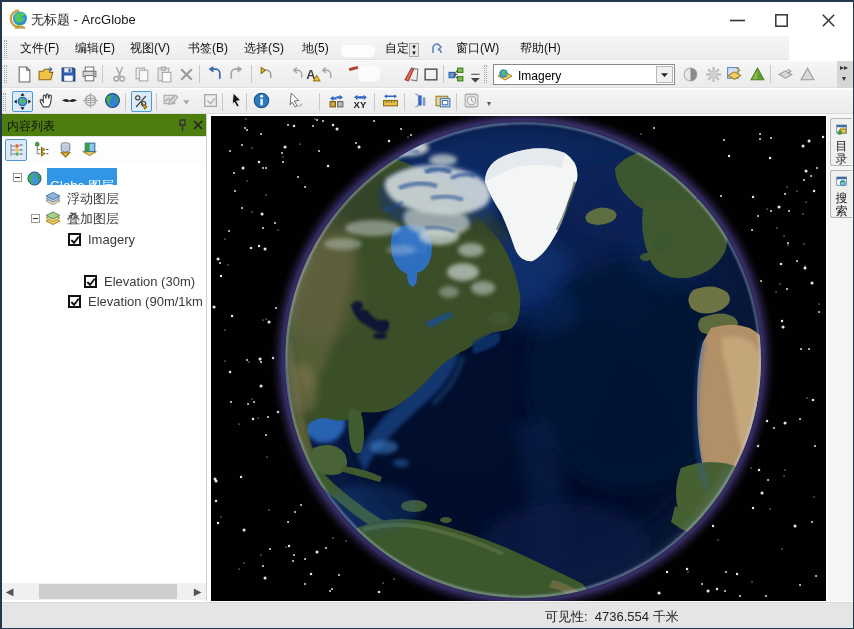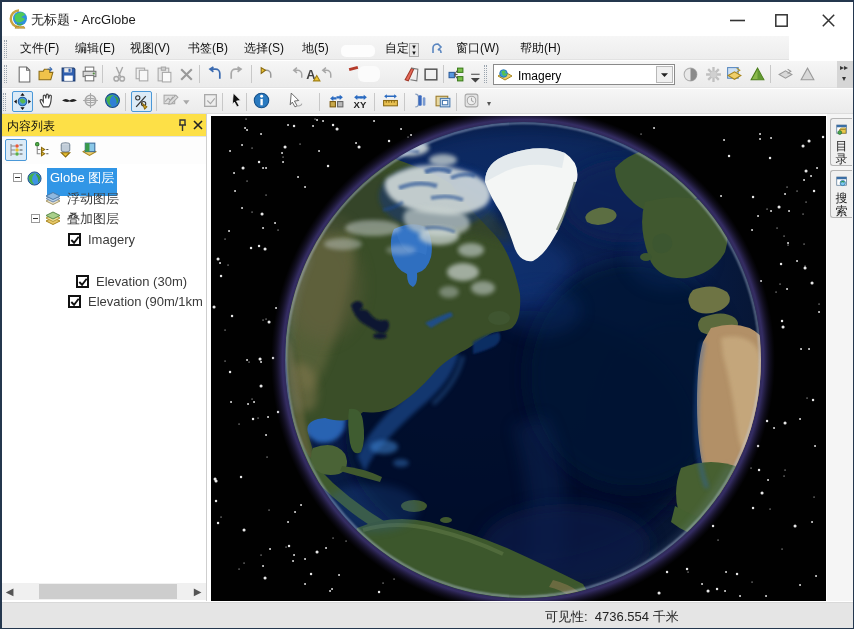--- a/index.html
+++ b/index.html
@@ -13,21 +13,21 @@
 .grip{width:3px;border-left:1px dotted #9aa4ae;border-right:1px dotted #9aa4ae;height:18px;position:absolute;top:4px}
 .sep{position:absolute;top:4px;width:1px;height:18px;background:#c8c8c8}
 .ico{position:absolute;top:5px;width:17px;height:17px}
 .ico svg{width:100%;height:100%}
 .sel{border:1px solid #4a98d8;background:#dcebf7;border-radius:2px}
 #combo{position:absolute;left:492px;top:3px;width:182px;height:21px;background:#fff;border:1px solid #8a8a8a;font-size:12px}
 #combo .ci{position:absolute;left:3px;top:2px;width:16px;height:16px}
 #combo .ct{position:absolute;left:24px;top:4px;color:#000}
 #combo .cb{position:absolute;right:1px;top:1px;width:17px;height:17px;background:#f0f0f0;border:1px solid #b8b8b8;text-align:center}
 #panel{position:absolute;left:1px;top:114px;width:206px;height:487px;background:#fff;border-right:1px solid #cfcfcf}
-#phead{position:absolute;left:0;top:0;width:100%;height:23px;background:#fde047;border-bottom:1px solid #e0e4e8;font-size:12px;color:#111}
+#phead{position:absolute;left:0;top:0;width:100%;height:23px;background:#4d7c0f;border-bottom:1px solid #e0e4e8;font-size:12px;color:#111}
 #ptool{position:absolute;left:0;top:23px;width:100%;height:27px;background:#fdfdfd}
 #ptree{position:absolute;left:0;top:50px;width:100%;height:419px;background:#fff;font-size:13px;color:#3a3a3a}
 .trow{position:absolute;height:20px;line-height:20px;white-space:nowrap}
 .expbox{position:absolute;width:9px;height:9px;border:1px solid #9a9a9a;background:#fff;top:5px}
 .expbox:before{content:"";position:absolute;left:1px;top:3px;width:5px;height:1px;background:#333}
 .cbx{position:absolute;top:3px;width:13px;height:13px;border:2px solid #111;background:#fff}
 .cbx svg{position:absolute;left:-1px;top:-1px;width:12px;height:12px}
 #pscroll{position:absolute;left:0;bottom:1px;width:205px;height:17px;background:#f0f0f0}
 #pscroll .arr{position:absolute;top:0;width:17px;height:17px;font-size:10px;color:#555;text-align:center;line-height:17px}
 #pscroll .thumb{position:absolute;left:38px;top:1px;width:138px;height:15px;background:#cdcdcd}
@@ -328,21 +328,21 @@
         </svg></span>
   </div>
   <div id="ptree">
   <div class="trow" style="left:0;top:4px;width:206px">
         <span class="expbox" style="left:12px"></span>
         <svg style="position:absolute;left:26px;top:3px" width="15" height="15" viewBox="0 0 16 16">
           <circle cx="8" cy="8" r="7" fill="#3f94e4" stroke="#1a4a80"></circle>
           <path d="M2.5 5q3-3 7-2.5Q6 4 5.5 8T8 14.5q-4-.5-5.5-4.5T2.5 5z" fill="#46b14c"></path>
           <path d="M9.5 3q4 1 4.5 4t-2 5.5Q12.5 8.5 11 6.5T9.5 3z" fill="#3b9d42"></path>
         </svg>
-        <span style="position:absolute;left:46px;top:0;background:#3196e6;color:#fff;padding:0 3px;height:28px">Globe 图层</span>
+        <span style="position:absolute;left:46px;top:0;background:#3196e6;color:#fff;padding:8px 3px;height:17px">Globe 图层</span>
       </div>
       <div class="trow" style="left:0;top:25px;width:206px">
         <svg style="position:absolute;left:44px;top:2px" width="16" height="16" viewBox="0 0 16 16">
           <path d="M1 10l7-3.5 7 3.5-7 3.5z" fill="#e8dfc8" stroke="#a89a6a"></path>
           <path d="M1 7.5L8 4l7 3.5L8 11z" fill="#b8cfe8" stroke="#6a8ab0"></path>
           <path d="M1 5L8 1.5 15 5 8 8.5z" fill="#8fb8df" stroke="#4a7aa8"></path>
         </svg>
         <span style="position:absolute;left:66px">浮动图层</span>
       </div>
       <div class="trow" style="left:0;top:45px;width:166px">
@@ -355,21 +355,21 @@
         <span style="position:absolute;left:66px">叠加图层</span>
       </div>
       <div class="trow" style="left:0;top:66px;width:206px">
         <span class="cbx" style="left:67px">
           <svg viewBox="0 0 13 13">
             <path d="M2.5 6.5l3 3 5-6.5" stroke="#111" stroke-width="2" fill="none"></path>
           </svg>
         </span>
         <span style="position:absolute;left:87px">Imagery</span>
       </div>
-      <div class="trow" style="left:8px;top:108px;width:246px">
+      <div class="trow" style="left:16px;top:108px;width:246px">
         <span class="cbx" style="left:67px">
           <svg viewBox="0 0 13 13">
             <path d="M2.5 6.5l3 3 5-6.5" stroke="#111" stroke-width="2" fill="none"></path>
           </svg>
         </span>
         <span style="position:absolute;left:87px">Elevation (30m)</span>
       </div>
       <div class="trow" style="left:0;top:128px;width:210px">
         <span class="cbx" style="left:67px">
           <svg viewBox="0 0 13 13">

